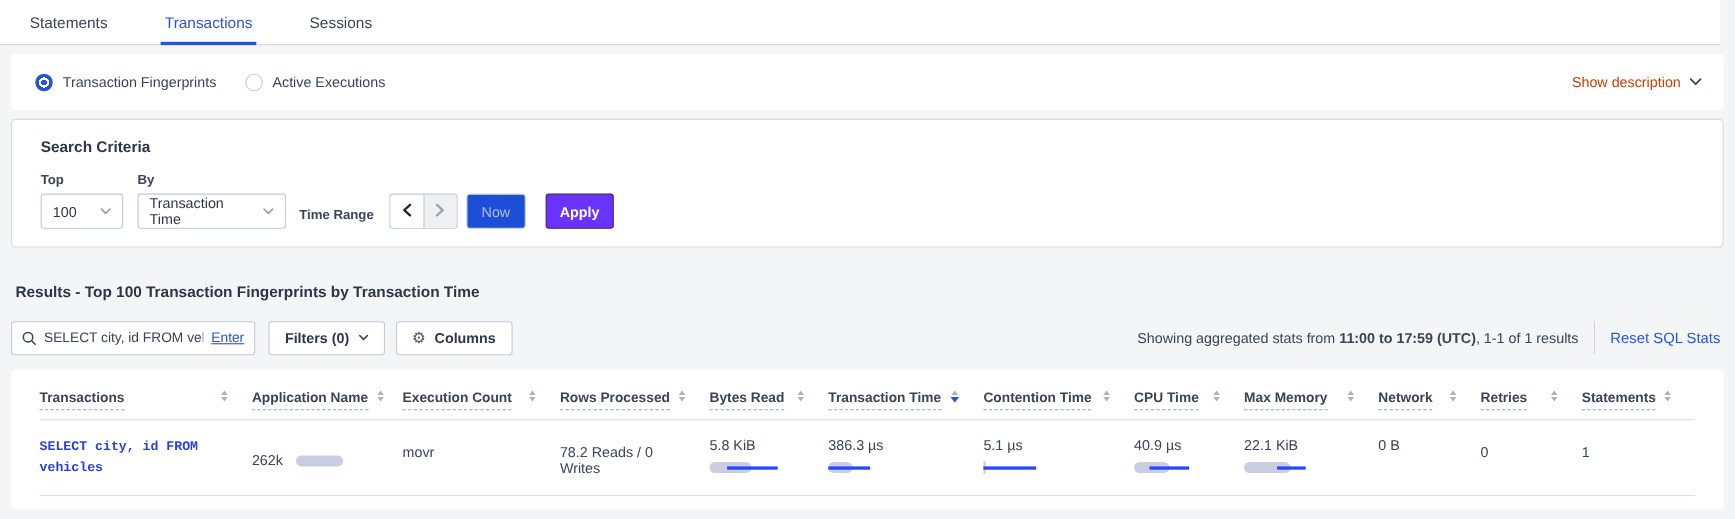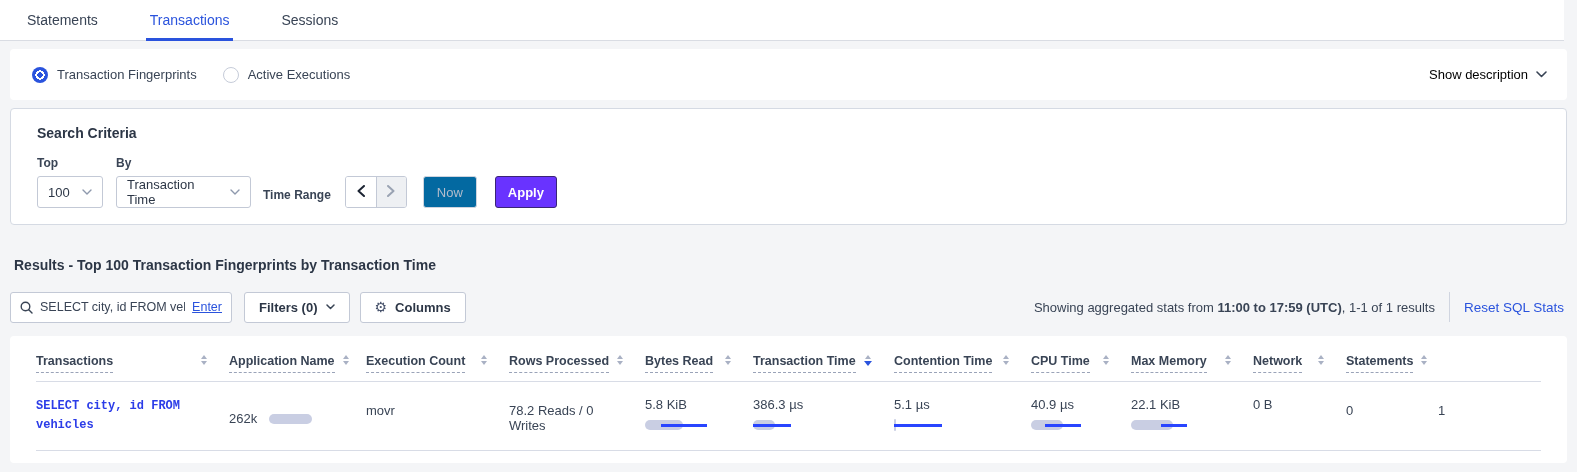--- a/index.html
+++ b/index.html
@@ -35,59 +35,59 @@
     width:16px; height:16px; border-radius:50%; margin-right:9px; flex:0 0 auto;
     border:1px solid #c6ccd9; background:#fff;
   }
   .radio-opt.selected .radio-circle {
     border:none;
     background:radial-gradient(circle,#2a53dd 0 2.6px,#ffffff 2.7px 4.6px,#2a53dd 4.7px 8px);
   }
   .radio-label { font-size:13px; color:#394455; }
   .show-desc {
     margin-left:auto; display:flex; align-items:center; gap:8px; font-size:13px;
-    color:#000000; cursor:pointer;
+    color:#c2410c; cursor:pointer;
   }
   .chev { color:#394455; display:inline-flex; }
   .chev.gray { color:#8e99ad; }
   
   .search-criteria {
     margin-top:8px; border:1px solid #d5dae3; height:117px; padding:16px 26px 0 26px;
   }
   .sc-title { font-size:14px; font-weight:700; color:#2c3646; margin-bottom:15px; }
   .sc-fields { display:flex; align-items:flex-end; }
   .field { display:flex; flex-direction:column; }
   .field-label { font-size:12px; font-weight:700; color:#394455; margin-bottom:6px; }
   .select {
     height:32px; border:1px solid #c3c9d6; border-radius:3px; background:#fff;
     display:flex; align-items:center; padding:0 10px; cursor:pointer; font-size:13px; color:#2c3646;
   }
   .select .chev { margin-left:auto; padding-left:10px; }
-  .sel-top { width:66px; }
+  .sel-top { width:75px; }
   .sel-by { width:135px; margin-right:12px; }
   .f-top { margin-right:13px; }
   .f-by { margin-right:0; }
   .f-range { margin-left:0; }
   .sel-range { width:225px; }
   .range-badge {
     background:#e3e7ef; color:#47526b; font-size:11px; font-weight:700;
     padding:3px 7px; border-radius:3px; margin-right:10px;
   }
   .caret-group {
     display:flex; height:32px; margin-left:14px; border:1px solid #c3c9d6; border-radius:3px; overflow:hidden;
   }
   .caret-btn {
     width:30px; display:flex; align-items:center; justify-content:center; background:#fff;
     color:#1c2433; cursor:pointer;
   }
   .caret-btn + .caret-btn { border-left:1px solid #c3c9d6; }
   .caret-btn.disabled { background:#eef0f3; color:#9aa3b3; cursor:default; }
   .now-btn {
-    margin-left:16px; height:32px; width:54px; border:1px solid #cfd4de; border-radius:3px;
-    background:#0369a1; color:#b4bccb; font-size:13px; display:flex; align-items:center; justify-content:center;
+    margin-left:8px; height:32px; width:54px; border:1px solid #cfd4de; border-radius:3px;
+    background:#1d4ed8; color:#b4bccb; font-size:13px; display:flex; align-items:center; justify-content:center;
   }
   .apply-btn {
     margin-left:18px; height:32px; min-width:56px; padding:0 12px; border-radius:3px;
     background:#6933ff; border:1px solid #3a2476; color:#fff; font-size:13px; font-weight:700;
     display:flex; align-items:center; justify-content:center; cursor:pointer;
   }
   
   .results-heading {
     margin:32px 0 0 14px; font-size:14px; font-weight:700; color:#2c3646; height:15px;
   }
@@ -332,20 +332,27 @@
           </span>
       </div>
       <div class="th">
         <span class="th-label">Network</span>
         <span class="sort">
             <i class="tri up"></i>
             <i class="tri down"></i>
           </span>
       </div>
       <div class="th">
+        <span class="th-label">Retries</span>
+        <span class="sort">
+            <i class="tri up"></i>
+            <i class="tri down"></i>
+          </span>
+      </div>
+      <div class="th">
         <span class="th-label">Statements</span>
         <span class="sort">
             <i class="tri up"></i>
             <i class="tri down"></i>
           </span>
       </div>
     </div>
 
     <div class="tgrid trow">
       <div class="td">

